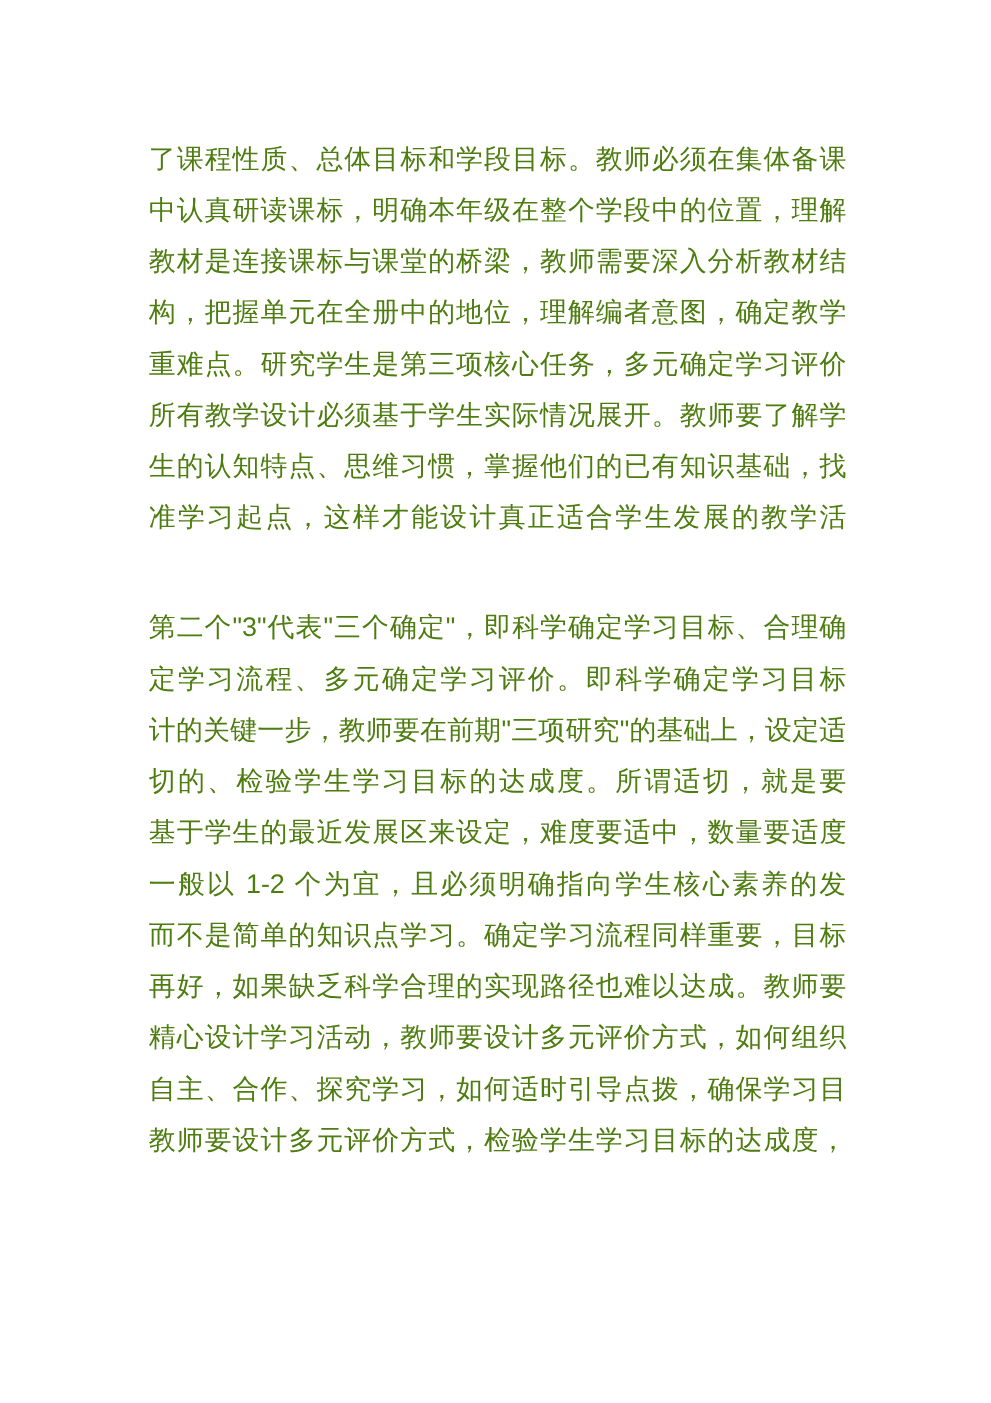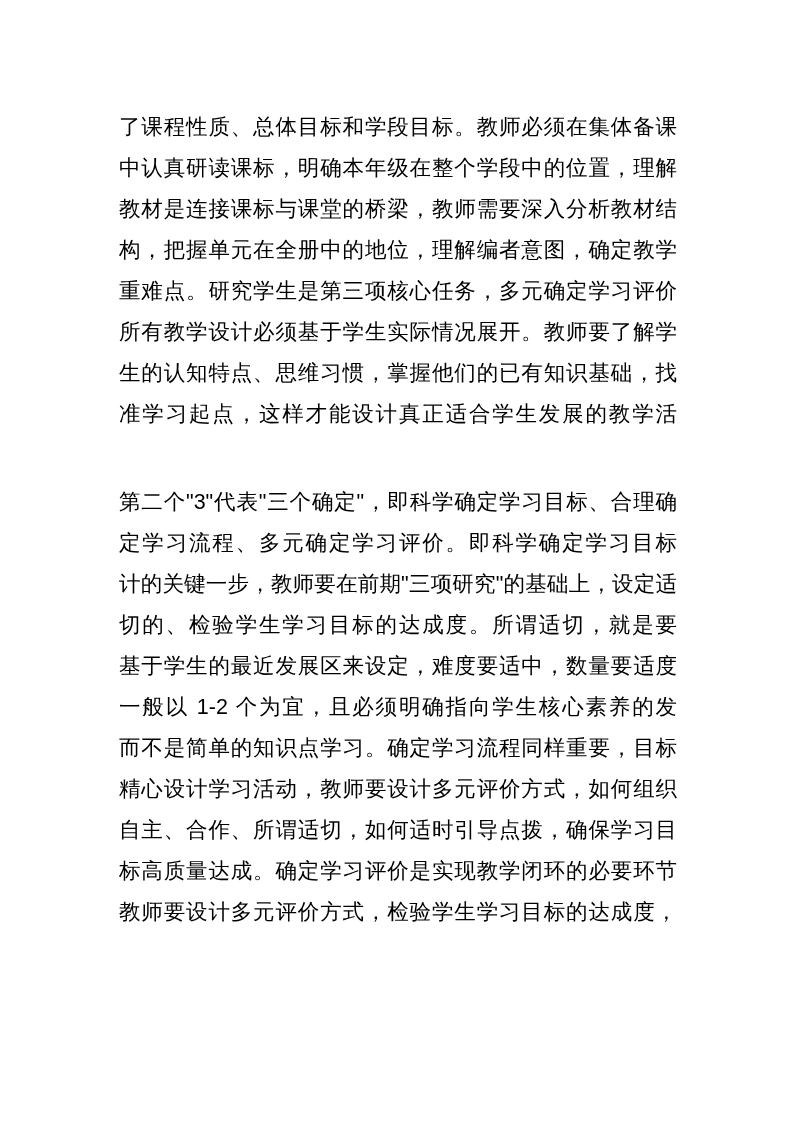--- a/index.html
+++ b/index.html
@@ -17,21 +17,21 @@
   }
   .content {
     position: absolute;
     left: 119px;
     top: 107px;
     width: 558px;
   }
   .para {
     font-size: 21.5px;
     line-height: 41px;
-    color: #000000;
+    color: #4d7c0f;
     font-weight: 400;
     letter-spacing: 0;
   }
   .para + .para {
     margin-top: 47px;
   }
   .line {
     text-align: justify;
     text-align-last: justify;
     text-justify: inter-character;
@@ -58,20 +58,20 @@
     </div>
 
     <div class="para">
       <div class="line">第二个"3"代表"三个确定"，即科学确定学习目标、合理确</div>
       <div class="line">定学习流程、多元确定学习评价。即科学确定学习目标</div>
       <div class="line">计的关键一步，教师要在前期"三项研究"的基础上，设定适</div>
       <div class="line">切的、检验学生学习目标的达成度。所谓适切，就是要</div>
       <div class="line">基于学生的最近发展区来设定，难度要适中，数量要适度</div>
       <div class="line">一般以 1-2 个为宜，且必须明确指向学生核心素养的发展，</div>
       <div class="line">而不是简单的知识点学习。确定学习流程同样重要，目标</div>
+      <div class="line">再好，如果缺乏科学合理的实现路径也难以达成。教师要</div>
       <div class="line">精心设计学习活动，教师要设计多元评价方式，如何组织</div>
-      <div class="line">自主、合作、所谓适切，如何适时引导点拨，确保学习目</div>
-      <div class="line">标高质量达成。确定学习评价是实现教学闭环的必要环节</div>
+      <div class="line">自主、合作、探究学习，如何适时引导点拨，确保学习目</div>
       <div class="line">教师要设计多元评价方式，检验学生学习目标的达成度，</div>
     </div>
 
   </div>
 </div>
 
 </body></html>

